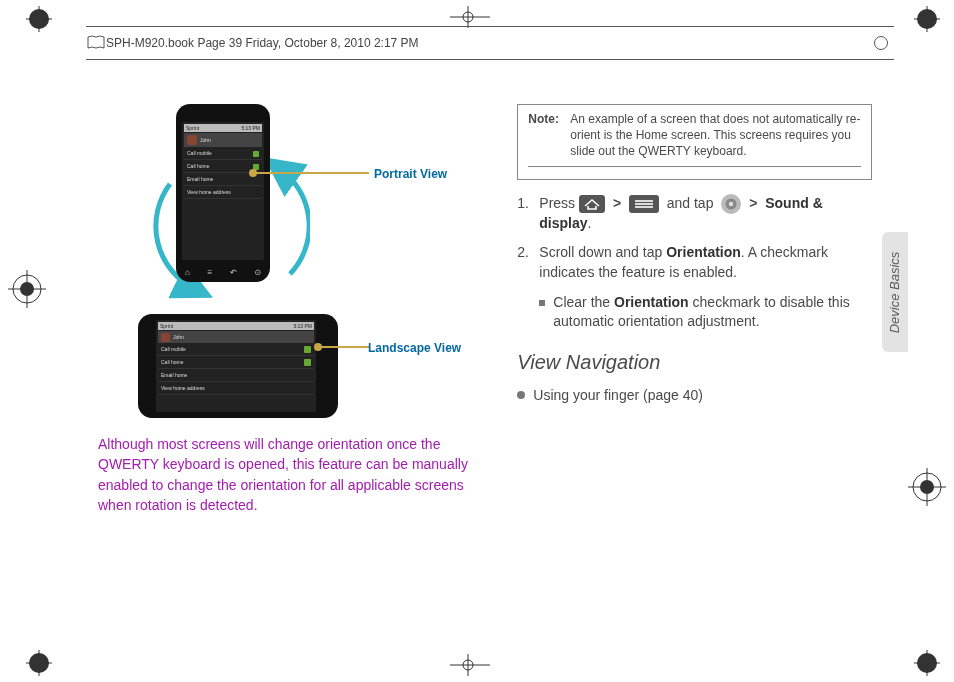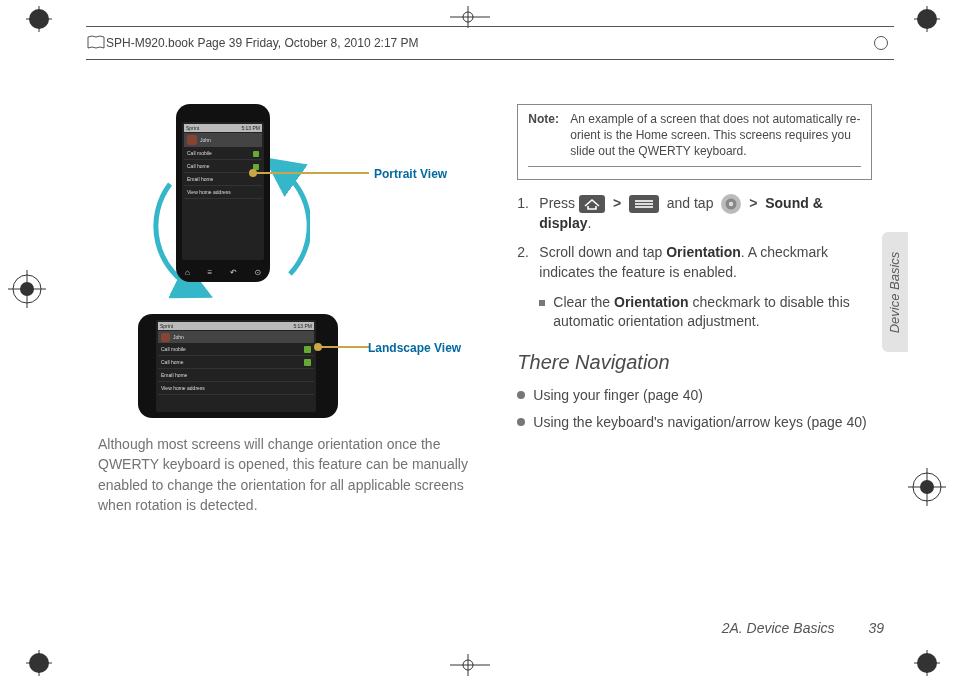--- a/index.html
+++ b/index.html
@@ -120,21 +120,21 @@
   .callout-dot { position:absolute; width:8px; height:8px; background:#c9a646; border-radius:50%; transform:translate(-50%,-50%); }
 
   .cap-portrait { top: 62px; left: 276px; }
   .line-portrait { top: 68px; left: 155px; width: 116px; }
   .dot-portrait { top: 69px; left: 155px; }
 
   .cap-landscape { top: 236px; left: 270px; }
   .line-landscape { top: 242px; left: 220px; width: 52px; }
   .dot-landscape { top: 243px; left: 220px; }
 
-  .para { margin-top: 10px; font-size: 14px; color: #737373; line-height: 1.45; }
+  .para { margin-top: 10px; font-size: 14px; color: #a21caf; line-height: 1.45; }
 
   .note-box {
     border: 1px solid #888;
     padding: 6px 10px 8px 10px;
     font-size: 12px;
     color: #4a4a4a;
     line-height: 1.35;
     margin-bottom: 14px;
   }
   .note-box .note-lbl { font-weight: bold; margin-right: 4px; }
@@ -397,26 +397,21 @@
         <li>
           <span>Scroll down and tap </span><span class="bold-inline">Orientation</span><span>. A checkmark indicates the feature is enabled.</span>
         </li>
       </ol>
       <ul class="sub">
         <li>
           <span>Clear the </span><span class="bold-inline">Orientation</span><span> checkmark to disable this automatic orientation adjustment.</span>
         </li>
       </ul>
 
-      <h3 class="section-title">There Navigation</h3>
+      <h3 class="section-title">View Navigation</h3>
       <ul class="bullets">
         <li>Using your finger (page 40)</li>
-        <li>Using the keyboard's navigation/arrow keys (page 40)</li>
       </ul>
     </div>
   </div>
 
-  <div class="footer">
-    <span class="sec">2A. Device Basics</span>
-    <span class="pg">39</span>
-  </div>
 
 </div>
 
 </body></html>

